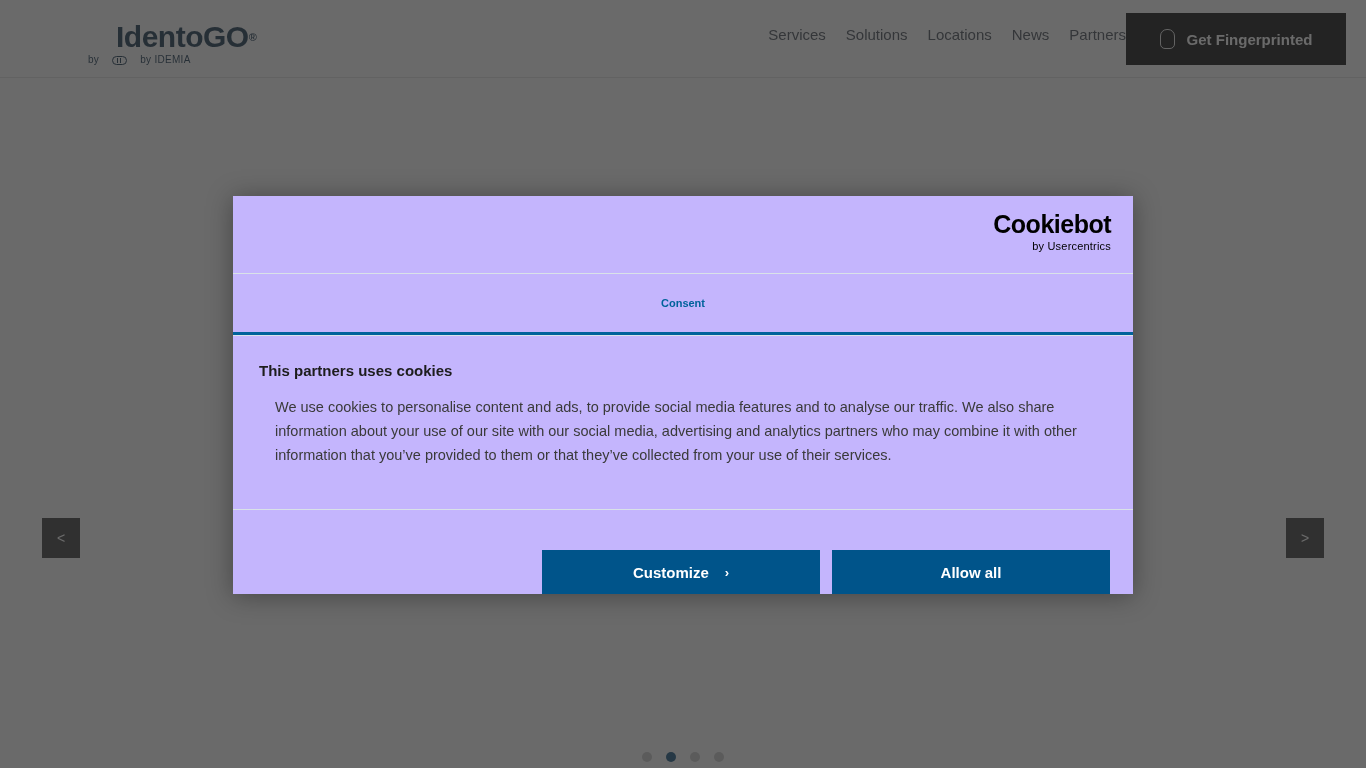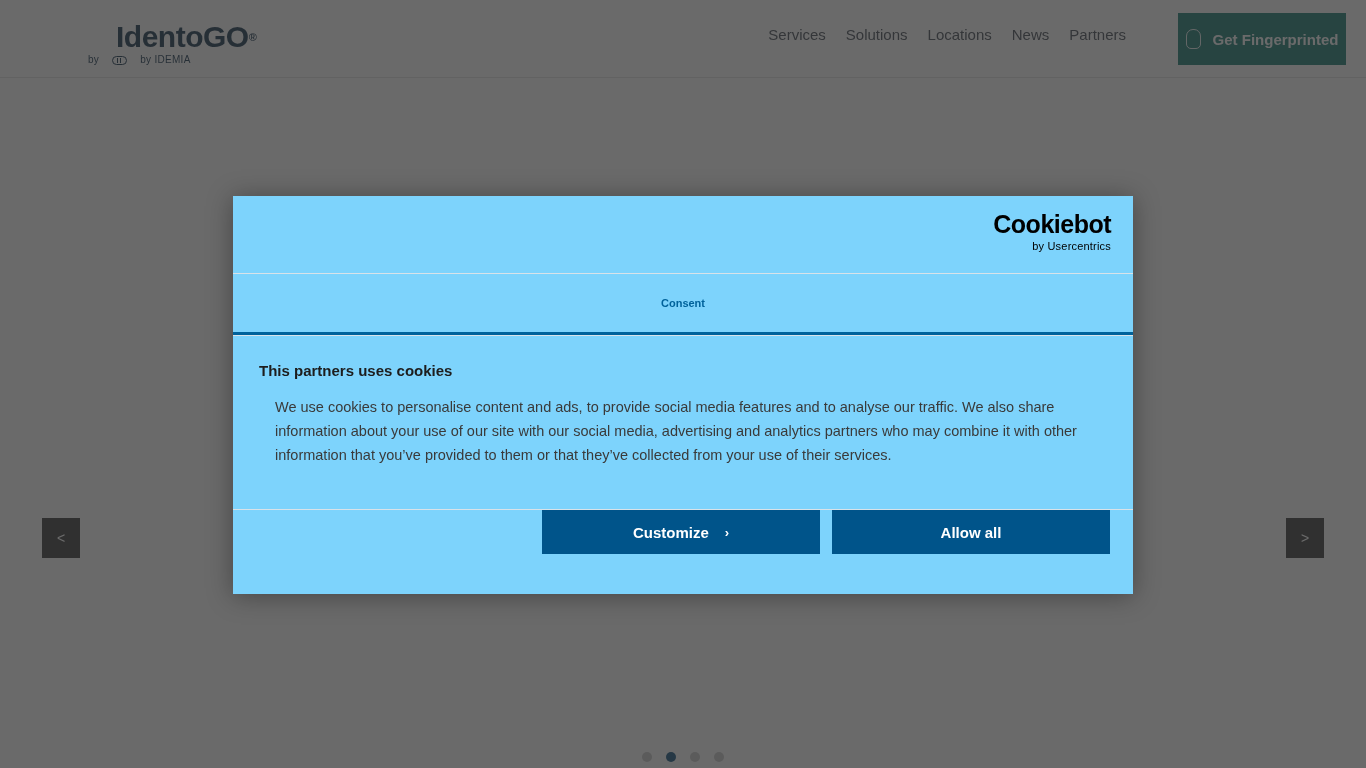--- a/index.html
+++ b/index.html
@@ -90,23 +90,23 @@
     font-size: 15px;
     color: #3f4650;
     text-decoration: none;
     white-space: nowrap;
   }
 
   .cta {
     position: absolute;
     right: 20px;
     top: 13px;
-    width: 168px;
+    width: 220px;
     height: 52px;
-    background: #0f766e;
+    background: #000000;
     color: #ffffff;
     border: none;
     font-size: 15px;
     font-weight: bold;
     display: flex;
     align-items: center;
     justify-content: center;
     gap: 12px;
     cursor: pointer;
   }
@@ -170,21 +170,21 @@
     background: rgba(48,48,48,0.72);
     z-index: 50;
   }
 
   
   .cb-dialog {
     position: absolute;
     left: 233px;
     top: 196px;
     width: 900px;
-    background: #7dd3fc;
+    background: #c4b5fd;
     z-index: 60;
     box-shadow: 0 2px 24px rgba(0,0,0,.35);
     font-size: 15px;
     color: #222222;
   }
 
   .cb-logo-row {
     height: 78px;
     position: relative;
     border-bottom: 1px solid #d9e2e8;
@@ -246,21 +246,21 @@
   .cb-text {
     font-size: 14.5px;
     line-height: 24px;
     color: #3a3a3a;
     margin: 16px;
   }
 
   .cb-footer {
     height: 84px;
     display: flex;
-    align-items: flex-start;
+    align-items: flex-end;
     justify-content: flex-end;
     gap: 12px;
     padding-right: 23px;
     box-sizing: border-box;
   }
   .cb-btn {
     height: 44px;
     min-width: 278px;
     background: #00548a;
     color: #ffffff;

